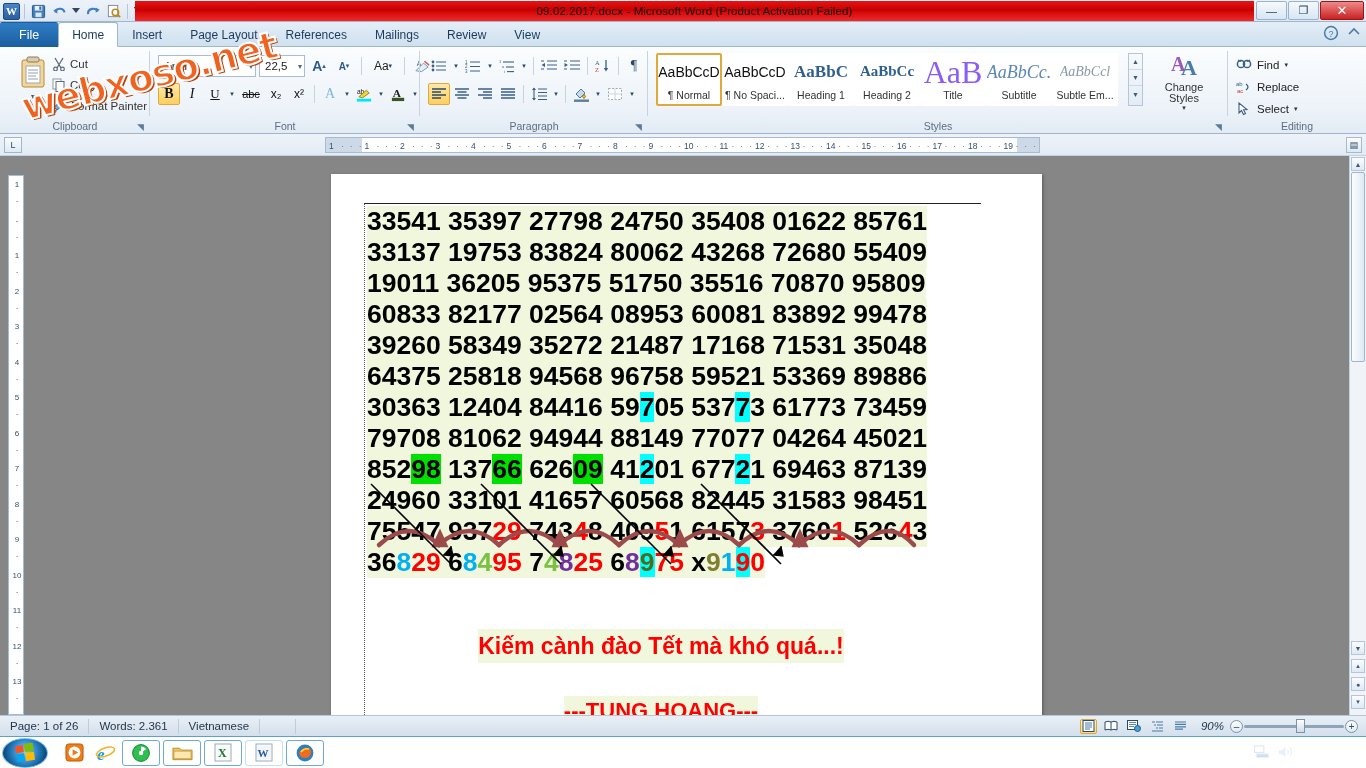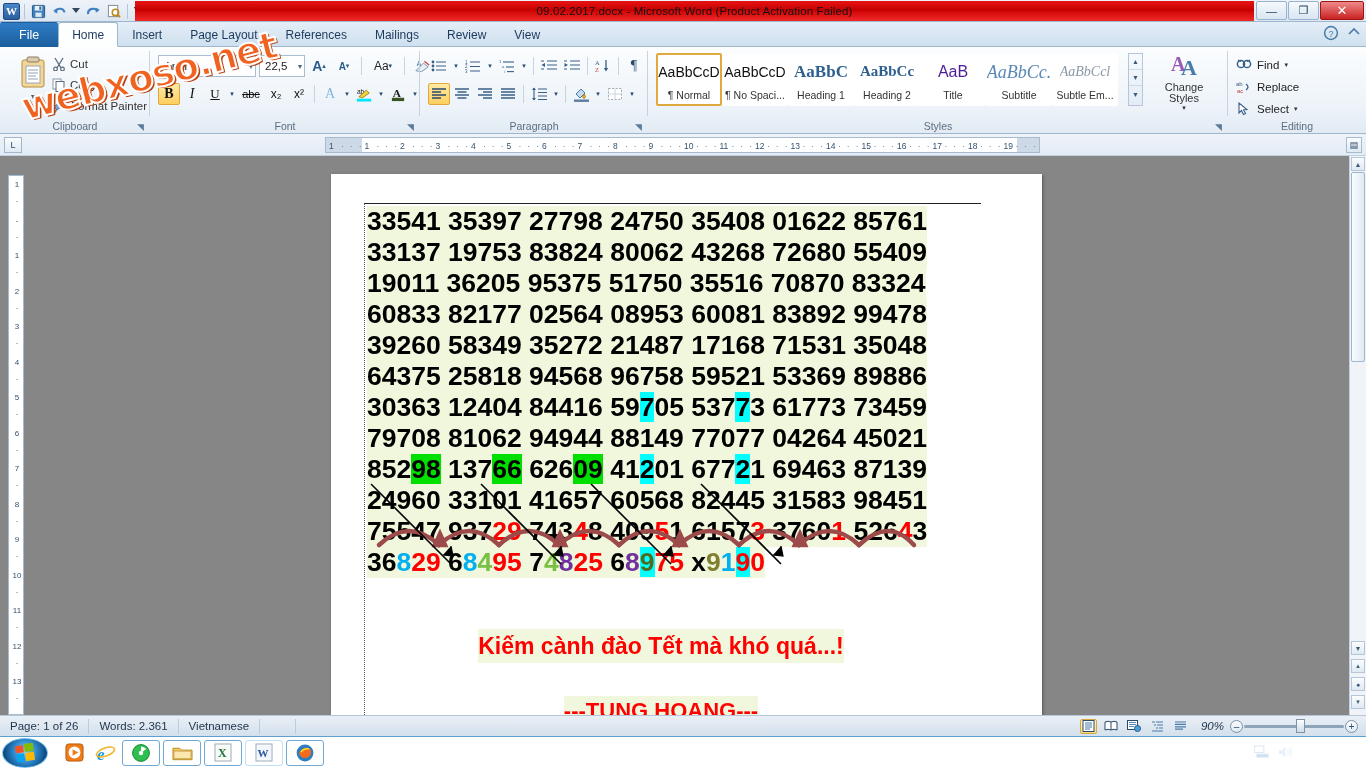--- a/index.html
+++ b/index.html
@@ -582,21 +582,21 @@
         </div>
         <div class="stylebox">
           <span class="prev" style="font-family:'Liberation Serif',serif;font-weight:bold;font-size:17px;color:#2e5f8f">AaBbC</span>
           <span class="nm">Heading 1</span>
         </div>
         <div class="stylebox">
           <span class="prev" style="font-family:'Liberation Serif',serif;font-weight:bold;font-size:15px;color:#2e5f8f">AaBbCc</span>
           <span class="nm">Heading 2</span>
         </div>
         <div class="stylebox">
-          <span class="prev" style="font-family:Liberation Sans, sans-serif;font-size:16px;color:#4c1d95">AaB</span>
+          <span class="prev" style="font-family:Liberation Serif, serif;font-size:32px;color:#8b5cf6">AaB</span>
           <span class="nm">Title</span>
         </div>
         <div class="stylebox">
           <span class="prev" style="font-family:'Liberation Serif',serif;font-style:italic;font-size:18px;color:#5b88b5">AaBbCc.</span>
           <span class="nm">Subtitle</span>
         </div>
         <div class="stylebox">
           <span class="prev" style="font-family:'Liberation Serif',serif;font-style:italic;font-size:14px;color:#8a99a8">AaBbCcl</span>
           <span class="nm">Subtle Em...</span>
         </div>
@@ -740,21 +740,21 @@
     </div>
     <div style="position:absolute;right:4px;top:3px;width:16px;height:16px;border:1px solid #a8bacd;background:linear-gradient(to bottom,#fbfdfe,#dfe9f3);display:flex;align-items:center;justify-content:center;font-size:9px;color:#2a4a6a">▤</div>
   </div>
 
   <div class="docarea">
     <div class="page">
       <div class="textframe">
         <div class="lines" id="numlines">
             <div class="row"><span class="numline"><span>33541 35397 27798 24750 35408 01622 85761</span></span></div>
             <div class="row"><span class="numline"><span>33137 19753 83824 80062 43268 72680 55409</span></span></div>
-            <div class="row"><span class="numline"><span>19011 36205 95375 51750 35516 70870 83324</span></span></div>
+            <div class="row"><span class="numline"><span>19011 36205 95375 51750 35516 70870 95809</span></span></div>
             <div class="row"><span class="numline"><span>60833 82177 02564 08953 60081 83892 99478</span></span></div>
             <div class="row"><span class="numline"><span>39260 58349 35272 21487 17168 71531 35048</span></span></div>
             <div class="row"><span class="numline"><span>64375 25818 94568 96758 59521 53369 89886</span></span></div>
             <div class="row"><span class="numline"><span>30363 12404 84416 59</span><span class="hl-cyan">7</span><span>05 537</span><span class="hl-cyan">7</span><span>3 61773 73459</span></span></div>
             <div class="row"><span class="numline"><span>79708 81062 94944 88149 77077 04264 45021</span></span></div>
             <div class="row"><span class="numline"><span>852</span><span class="hl-green">98</span><span> 137</span><span class="hl-green">66</span><span> 626</span><span class="hl-green">09</span><span> 41</span><span class="hl-cyan">2</span><span>01 677</span><span class="hl-cyan">2</span><span>1 69463 87139</span></span></div>
             <div class="row"><span class="numline"><span>24960 33101 41657 60568 82445 31583 98451</span></span></div>
             <div class="row"><span class="numline"><span>75547 937</span><span class="c-red">29</span><span> 743</span><span class="c-red">4</span><span>8 409</span><span class="c-red">5</span><span>1 6157</span><span class="c-red">3</span><span> 3760</span><span class="c-red">1</span><span> 526</span><span class="c-red">4</span><span>3</span></span></div>
             <div class="row"><span class="numline"><span>36</span><span class="c-blue">8</span><span class="c-red">29</span><span> 6</span><span class="c-blue">8</span><span class="c-green">4</span><span class="c-red">95</span><span> 7</span><span class="c-green">4</span><span class="c-purple">8</span><span class="c-red">25</span><span> 6</span><span class="c-purple">8</span><span class="hl-cyan c-dkgreen">9</span><span class="c-red">75</span><span> x</span><span class="c-olive">9</span><span class="c-blue">1</span><span class="hl-cyan c-red">9</span><span class="c-red">0</span></span></div>
           </div>

